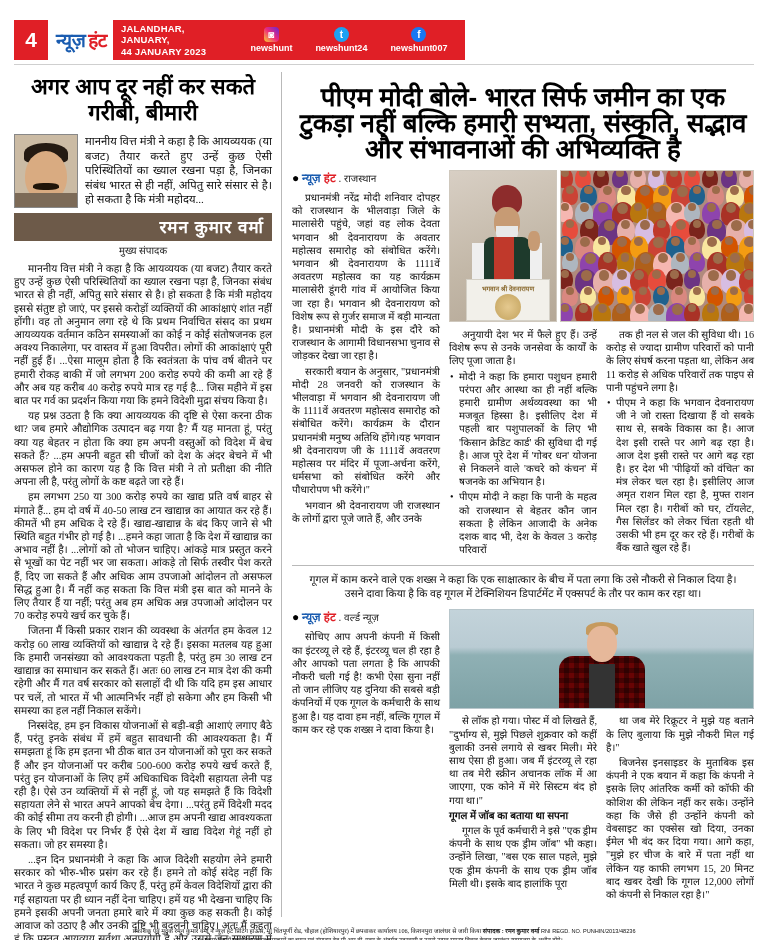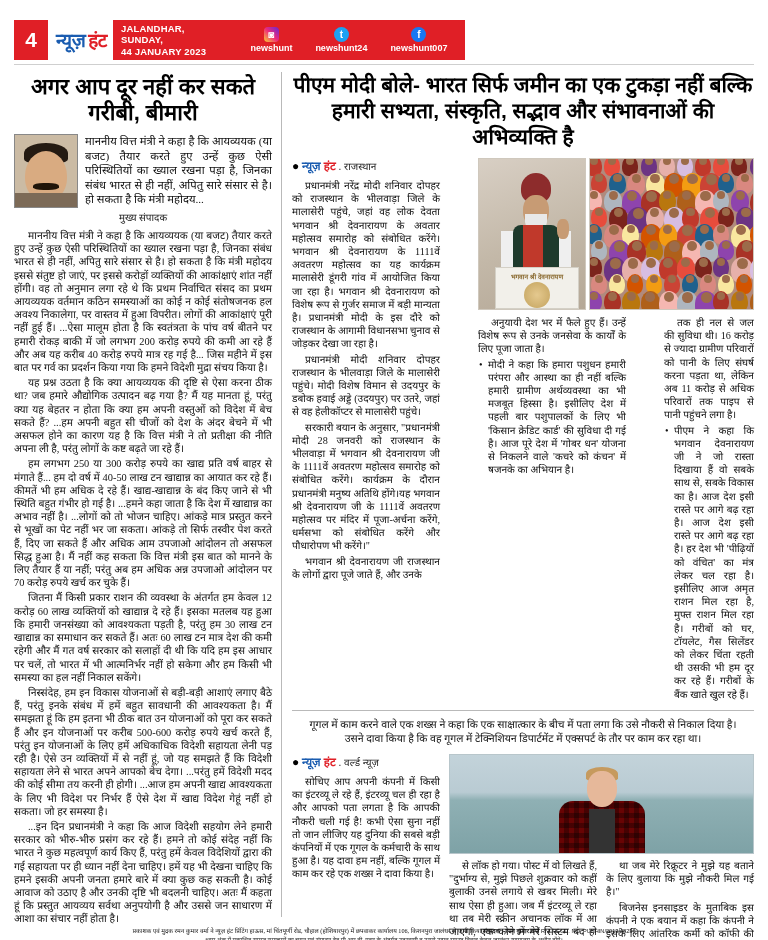--- a/index.html
+++ b/index.html
@@ -235,24 +235,24 @@
     font-size: 10.4px;
     line-height: 13.2px;
     text-align: justify;
     text-indent: 14px;
   }
 
   
   .st-headline {
     font-family: "Liberation Sans", sans-serif;
     font-weight: bold;
-    font-size: 21px;
+    font-size: 26px;
     line-height: 26px;
     text-align: center;
-    margin: 0 0 8px 0;
+    margin: 12px 0 8px 0;
     color: #000;
   }
   .hr-thin { border: 0; border-top: 1px solid #b9b9b9; margin: 7px 0; }
 
   .byline {
     font-size: 10px;
     font-family: "Liberation Sans", sans-serif;
     margin-bottom: 6px;
     white-space: nowrap;
   }
@@ -263,21 +263,21 @@
   .byline .place { color: #222; }
 
   .story1 {
     display: flex;
     gap: 9px;
   }
   .s1-col {
     width: 148px;
     flex: 0 0 148px;
   }
-  .s1-col.wide { flex: 1; width: auto; margin-left: 29px; }
+  .s1-col.wide { flex: 1; width: auto; }
   .s1-media {
     display: flex;
     gap: 3px;
     height: 152px;
     margin-bottom: 6px;
   }
   .photo-modi {
     width: 108px;
     flex: 0 0 108px;
     background: linear-gradient(160deg,#d8cfc4 0%,#c3b8a8 55%,#b5a897 100%);
@@ -477,21 +477,21 @@
 <div class="page">
 
   <div class="masthead">
     <div class="mh-page-num">4</div>
     <div class="mh-logo-wrap">
       <span class="mh-logo">
         <span class="l1">न्यूज़</span><span class="l2">हंट</span>
       </span>
     </div>
     <div class="mh-date">
-      <span>JALANDHAR, SUNDAY,</span>
+      <span>JALANDHAR, JANUARY,</span>
       <span>44 JANUARY 2023</span>
     </div>
     <div class="mh-social">
       <div class="soc">
         <div class="soc-ico ig">◙</div>
         <div class="soc-label">newshunt</div>
       </div>
       <div class="soc">
         <div class="soc-ico tw">t</div>
         <div class="soc-label">newshunt24</div>
@@ -512,20 +512,21 @@
       <div class="ed-intro-row">
         <div class="ed-photo">
           <div class="hair"></div>
           <div class="face"></div>
           <div class="stache"></div>
           <div class="shirt"></div>
         </div>
         <div class="ed-intro">माननीय वित्त मंत्री ने कहा है कि आयव्ययक (या बजट) तैयार करते हुए उन्हें कुछ ऐसी परिस्थितियों का ख्याल रखना पड़ा है, जिनका संबंध भारत से ही नहीं, अपितु सारे संसार से है। हो सकता है कि मंत्री महोदय...</div>
       </div>
 
+      <div class="ed-author-bar">रमन कुमार वर्मा</div>
       <div class="ed-author-sub">मुख्य संपादक</div>
 
       <div class="ed-body">
         <p>माननीय वित्त मंत्री ने कहा है कि आयव्ययक (या बजट) तैयार करते हुए उन्हें कुछ ऐसी परिस्थितियों का ख्याल रखना पड़ा है, जिनका संबंध भारत से ही नहीं, अपितु सारे संसार से है। हो सकता है कि मंत्री महोदय इससे संतुष्ट हो जाएं, पर इससे करोड़ों व्यक्तियों की आकांक्षाएं शांत नहीं होंगी। वह तो अनुमान लगा रहे थे कि प्रथम निर्वाचित संसद का प्रथम आयव्ययक वर्तमान कठिन समस्याओं का कोई न कोई संतोषजनक हल अवश्य निकालेगा, पर वास्तव में हुआ विपरीत। लोगों की आकांक्षाएं पूरी नहीं हुई हैं। ...ऐसा मालूम होता है कि स्वतंत्रता के पांच वर्ष बीतने पर हमारी रोकड़ बाकी में जो लगभग 200 करोड़ रुपये की कमी आ रहे हैं और अब यह करीब 40 करोड़ रुपये मात्र रह गई है... जिस महीने में इस बात पर गर्व का प्रदर्शन किया गया कि हमने विदेशी मुद्रा संचय किया है।</p>
         <p>यह प्रश्न उठता है कि क्या आयव्ययक की दृष्टि से ऐसा करना ठीक था? जब हमारे औद्योगिक उत्पादन बढ़ गया है? मैं यह मानता हूं, परंतु क्या यह बेहतर न होता कि क्या हम अपनी वस्तुओं को विदेश में बेच सकते हैं? ...हम अपनी बहुत सी चीजों को देश के अंदर बेचने में भी असफल होने का कारण यह है कि वित्त मंत्री ने तो प्रतीक्षा की नीति अपना ली है, परंतु लोगों के कष्ट बढ़ते जा रहे हैं।</p>
         <p>हम लगभग 250 या 300 करोड़ रुपये का खाद्य प्रति वर्ष बाहर से मंगाते हैं... हम दो वर्ष में 40-50 लाख टन खाद्यान्न का आयात कर रहे हैं। कीमतें भी हम अधिक दे रहे हैं। खाद्य-खाद्यान्न के बंद किए जाने से भी स्थिति बहुत गंभीर हो गई है। ...हमने कहा जाता है कि देश में खाद्यान्न का अभाव नहीं है। ...लोगों को तो भोजन चाहिए। आंकड़े मात्र प्रस्तुत करने से भूखों का पेट नहीं भर जा सकता। आंकड़े तो सिर्फ तस्वीर पेश करते हैं, दिए जा सकते हैं और अधिक आम उपजाओ आंदोलन तो असफल सिद्ध हुआ है। मैं नहीं कह सकता कि वित्त मंत्री इस बात को मानने के लिए तैयार हैं या नहीं; परंतु अब हम अधिक अन्न उपजाओ आंदोलन पर 70 करोड़ रुपये खर्च कर चुके हैं।</p>
         <p>जितना मैं किसी प्रकार राशन की व्यवस्था के अंतर्गत हम केवल 12 करोड़ 60 लाख व्यक्तियों को खाद्यान्न दे रहे हैं। इसका मतलब यह हुआ कि हमारी जनसंख्या को आवश्यकता पड़ती है, परंतु हम 30 लाख टन खाद्यान्न का समाधान कर सकते हैं। अतः 60 लाख टन मात्र देश की कमी रहेगी और मैं गत वर्ष सरकार को सलाहों दी थी कि यदि हम इस आधार पर चलें, तो भारत में भी आत्मनिर्भर नहीं हो सकेगा और हम किसी भी समस्या का हल नहीं निकाल सकेंगे।</p>
         <p>निस्संदेह, हम इन विकास योजनाओं से बड़ी-बड़ी आशाएं लगाए बैठे हैं, परंतु इनके संबंध में हमें बहुत सावधानी की आवश्यकता है। मैं समझता हूं कि हम इतना भी ठीक बात उन योजनाओं को पूरा कर सकते हैं और इन योजनाओं पर करीब 500-600 करोड़ रुपये खर्च करते हैं, परंतु इन योजनाओं के लिए हमें अधिकाधिक विदेशी सहायता लेनी पड़ रही है। ऐसे उन व्यक्तियों में से नहीं हूं, जो यह समझते हैं कि विदेशी सहायता लेने से भारत अपने आपको बेच देगा। ...परंतु हमें विदेशी मदद की कोई सीमा तय करनी ही होगी। ...आज हम अपनी खाद्य आवश्यकता के लिए भी विदेश पर निर्भर हैं ऐसे देश में खाद्य विदेश गेहूं नहीं हो सकता। जो हर समस्या है।</p>
         <p>...इन दिन प्रधानमंत्री ने कहा कि आज विदेशी सहयोग लेने हमारी सरकार को भीरु-भीरु प्रसंग कर रहे हैं। हमने तो कोई संदेह नहीं कि भारत ने कुछ महत्वपूर्ण कार्य किए हैं, परंतु हमें केवल विदेशियों द्वारा की गई सहायता पर ही ध्यान नहीं देना चाहिए। हमें यह भी देखना चाहिए कि हमने इसकी अपनी जनता हमारे बारे में क्या कुछ कह सकती है। कोई आवाज को उठाए है और उनकी दृष्टि भी बदलनी चाहिए। अतः मैं कहता हूं कि प्रस्तुत आयव्यय सर्वथा अनुपयोगी है और उससे जन साधारण में आशा का संचार नहीं होता है।</p>
       </div>
@@ -538,21 +539,20 @@
 
         <div class="story1">
           <div class="s1-col">
             <div class="byline">
               <span class="bull">●</span>
               <span class="brand"><span class="b1">न्यूज़</span> <span class="b2">हंट</span></span>
               <span class="place">. <span>राजस्थान</span></span>
             </div>
             <div class="s1-body">
               <p>प्रधानमंत्री नरेंद्र मोदी शनिवार दोपहर को राजस्थान के भीलवाड़ा जिले के मालासेरी पहुंचे, जहां वह लोक देवता भगवान श्री देवनारायण के अवतार महोत्सव समारोह को संबोधित करेंगे। भगवान श्री देवनारायण के 1111वें अवतरण महोत्सव का यह कार्यक्रम मालासेरी डूंगरी गांव में आयोजित किया जा रहा है। भगवान श्री देवनारायण को विशेष रूप से गुर्जर समाज में बड़ी मान्यता है। प्रधानमंत्री मोदी के इस दौरे को राजस्थान के आगामी विधानसभा चुनाव से जोड़कर देखा जा रहा है।</p>
-              <p>प्रधानमंत्री मोदी शनिवार दोपहर राजस्थान के भीलवाड़ा जिले के मालासेरी पहुंचे। मोदी विशेष विमान से उदयपुर के डबोक हवाई अड्डे (उदयपुर) पर उतरे, जहां से वह हेलीकॉप्टर से मालासेरी पहुंचे।</p>
               <p>सरकारी बयान के अनुसार, "प्रधानमंत्री मोदी 28 जनवरी को राजस्थान के भीलवाड़ा में भगवान श्री देवनारायण जी के 1111वें अवतरण महोत्सव समारोह को संबोधित करेंगे। कार्यक्रम के दौरान प्रधानमंत्री मनुष्य अतिथि होंगे।यह भगवान श्री देवनारायण जी के 1111वें अवतरण महोत्सव पर मंदिर में पूजा-अर्चना करेंगे, धर्मसभा को संबोधित करेंगे और पौधारोपण भी करेंगे।"</p>
               <p>भगवान श्री देवनारायण जी राजस्थान के लोगों द्वारा पूजे जाते हैं, और उनके</p>
             </div>
           </div>
 
           <div class="s1-col wide">
             <div class="s1-media">
               <div class="photo-modi">
                 <div class="modi-turban"></div>
                 <div class="modi-head"></div>
@@ -767,20 +767,21 @@
                   <div class="crowd-dot" style="left:177.81818181818184px;top:132.11111111111111px;width:19px;height:23px;background:#f5b7b1;"></div>
                   <div class="crowd-dot" style="left:182.56818181818184px;top:133.11111111111111px;width:9.5px;height:9.5px;background:#9c6b4a;border-radius:50%;"></div>
                 </div>
             </div>
 
             <div style="display:flex; gap:9px;">
               <div class="s1-col">
                 <div class="s1-body">
                   <p>अनुयायी देश भर में फैले हुए हैं। उन्हें विशेष रूप से उनके जनसेवा के कार्यों के लिए पूजा जाता है।</p>
                   <p class="bullet">मोदी ने कहा कि हमारा पशुधन हमारी परंपरा और आस्था का ही नहीं बल्कि हमारी ग्रामीण अर्थव्यवस्था का भी मजबूत हिस्सा है। इसीलिए देश में पहली बार पशुपालकों के लिए भी 'किसान क्रेडिट कार्ड' की सुविधा दी गई है। आज पूरे देश में 'गोबर धन' योजना से निकलने वाले 'कचरे को कंचन' में षजनके का अभियान है।</p>
+                  <p class="bullet">पीएम मोदी ने कहा कि पानी के महत्व को राजस्थान से बेहतर कौन जान सकता है लेकिन आजादी के अनेक दशक बाद भी, देश के केवल 3 करोड़ परिवारों</p>
                 </div>
               </div>
               <div class="s1-col wide">
                 <div class="s1-body">
                   <p>तक ही नल से जल की सुविधा थी। 16 करोड़ से ज्यादा ग्रामीण परिवारों को पानी के लिए संघर्ष करना पड़ता था, लेकिन अब 11 करोड़ से अधिक परिवारों तक पाइप से पानी पहुंचने लगा है।</p>
                   <p class="bullet">पीएम ने कहा कि भगवान देवनारायण जी ने जो रास्ता दिखाया हैं वो सबके साथ से, सबके विकास का है। आज देश इसी रास्ते पर आगे बढ़ रहा है। आज देश इसी रास्ते पर आगे बढ़ रहा है। हर देश भी 'पीढ़ियों को वंचित' का मंत्र लेकर चल रहा है। इसीलिए आज अमृत राशन मिल रहा है, मुफ्त राशन मिल रहा है। गरीबों को घर, टॉयलेट, गैस सिलेंडर को लेकर चिंता रहती थी उसकी भी हम दूर कर रहे हैं। गरीबों के बैंक खाते खुल रहे हैं।</p>
                 </div>
               </div>
             </div>
           </div>

